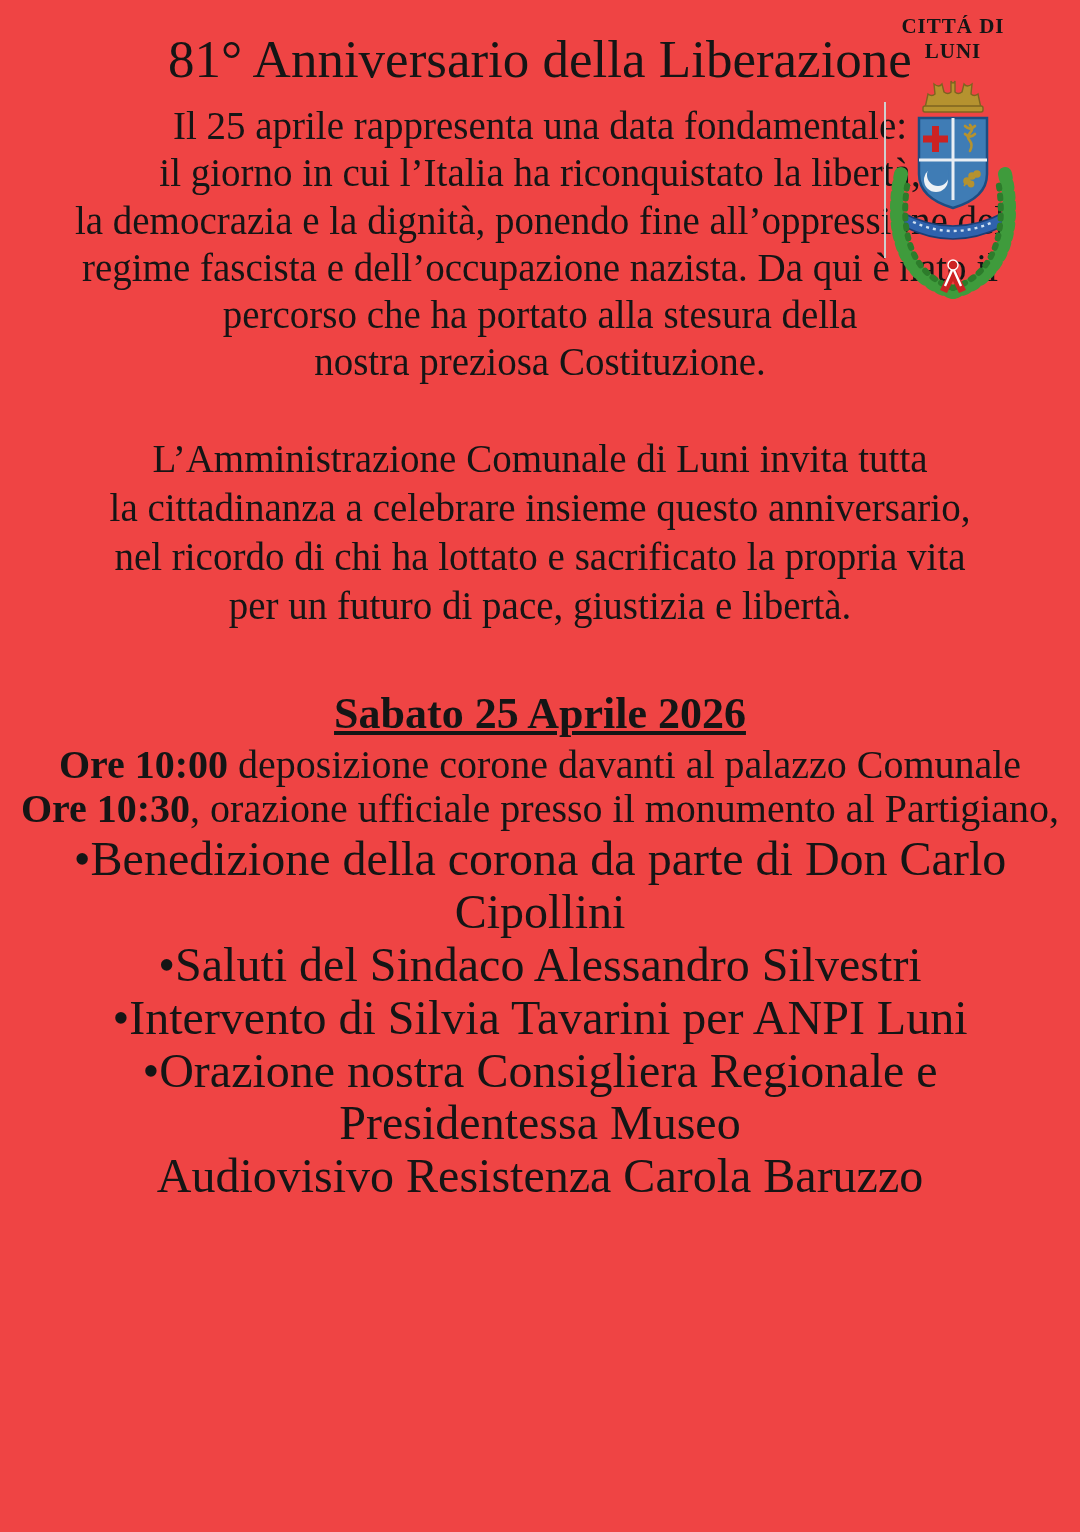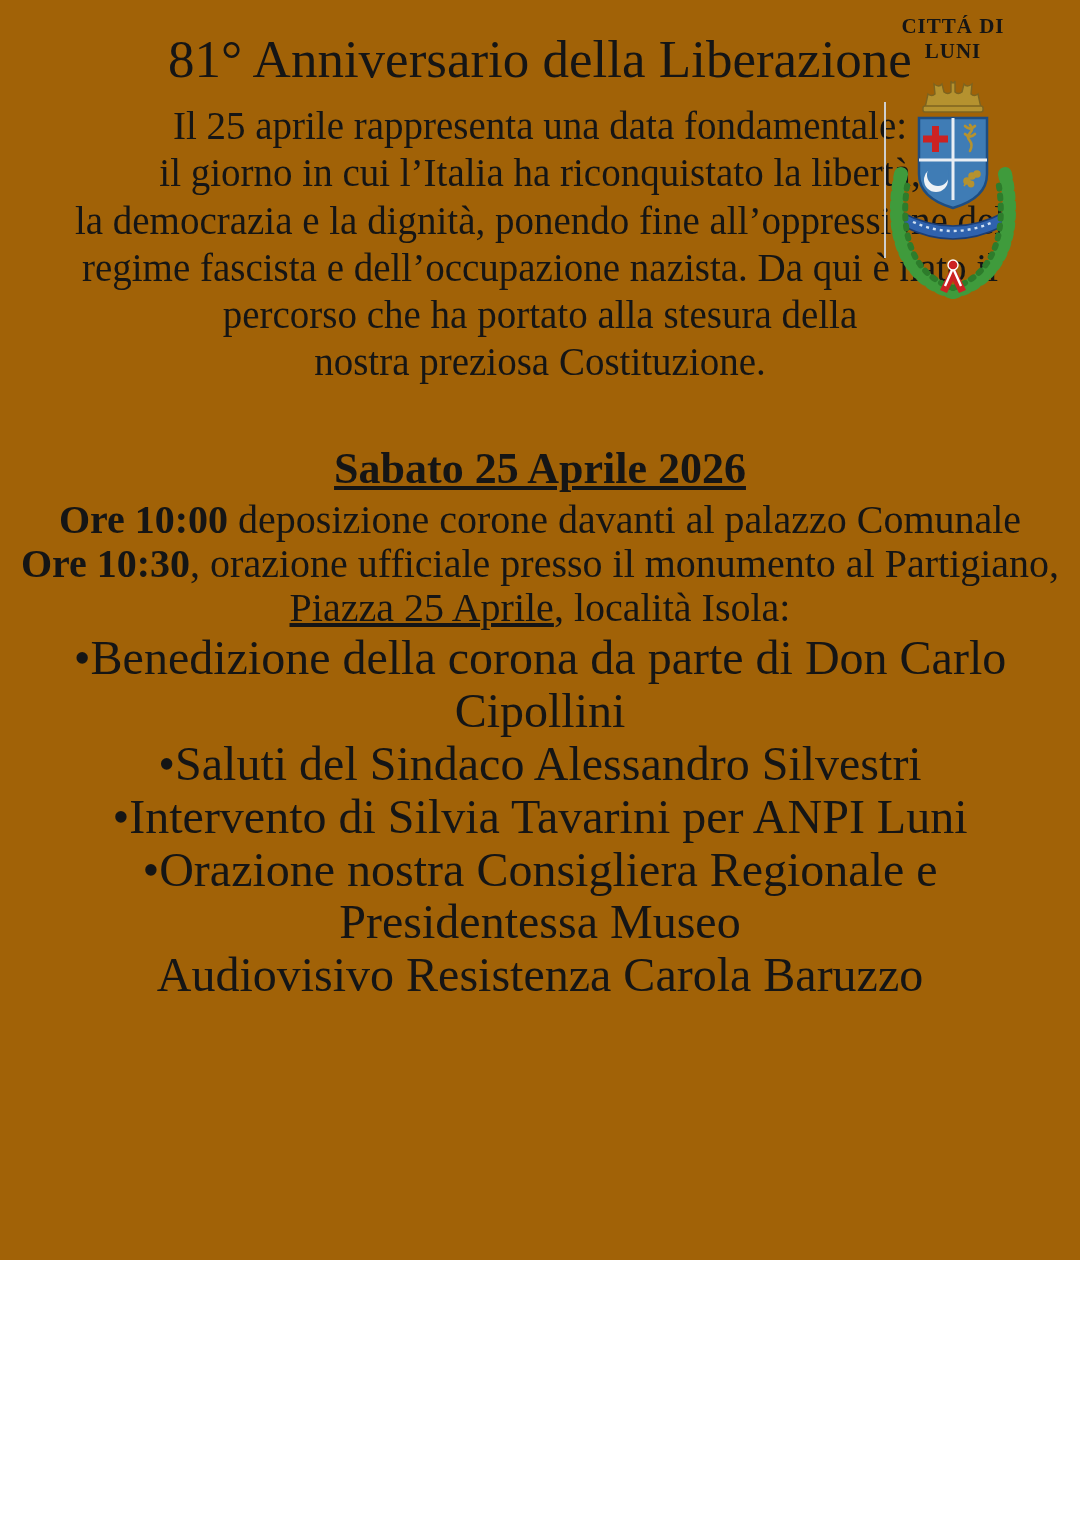--- a/index.html
+++ b/index.html
@@ -1,19 +1,19 @@
 <!DOCTYPE html>
 <html lang="it"><head>
 <meta charset="utf-8">
 <style>
   html,body { margin:0; padding:0; background:#ffffff; }
   .page {
     position:relative;
-    width:1080px; height:1260px;
-    background:#a16207;
+    width:1080px; height:1532px;
+    background:#ef4444;
     font-family:"Liberation Serif", serif;
     color:#151515;
     overflow:hidden;
   }
   .center { text-align:center; }
 
   .heading      { margin:44px 40px 0; font-size:46px; line-height:1.12; }
   .title        { margin:16px 30px 0; font-size:86px; line-height:1.08; }
   .subtitle     { margin:30px 10px 0; font-size:53px; line-height:1.1; }
   .intro        { margin:14px 60px 0; font-size:39px; line-height:1.21; white-space:pre-line; }
@@ -117,27 +117,30 @@
   </div>
 
   <div class="subtitle center">81° Anniversario della Liberazione</div>
 
   <div class="intro center">Il 25 aprile rappresenta una data fondamentale:
 il giorno in cui l’Italia ha riconquistato la libertà,
 la democrazia e la dignità, ponendo fine all’oppressione del
 regime fascista e dell’occupazione nazista. Da qui è nato il
 percorso che ha portato alla stesura della
 nostra preziosa Costituzione.</div>
+  <div class="invitation center">L’Amministrazione Comunale di Luni invita tutta
+la cittadinanza a celebrare insieme questo anniversario,
+nel ricordo di chi ha lottato e sacrificato la propria vita
+per un futuro di pace, giustizia e libertà.</div>
 
   <div class="day-heading center">Sabato 25 Aprile 2026</div>
 
   <div class="schedule center">
     <div class="schedule-line"><span class="time">Ore 10:00</span><span> deposizione corone davanti al palazzo Comunale</span></div>
     <div class="schedule-line"><span class="time">Ore 10:30</span><span>, orazione ufficiale presso il monumento al Partigiano,</span></div>
-    <div class="schedule-line"><span class="place-underline">Piazza 25 Aprile</span><span>, località Isola:</span></div>
   </div>
 
   <div class="program center">
     <div class="program-item">•Benedizione della corona da parte di Don Carlo Cipollini</div>
     <div class="program-item">•Saluti del Sindaco Alessandro Silvestri</div>
     <div class="program-item">•Intervento di Silvia Tavarini per ANPI Luni</div>
     <div class="program-item">•Orazione nostra Consigliera Regionale e Presidentessa Museo
 Audiovisivo Resistenza Carola Baruzzo</div>
   </div>
 

